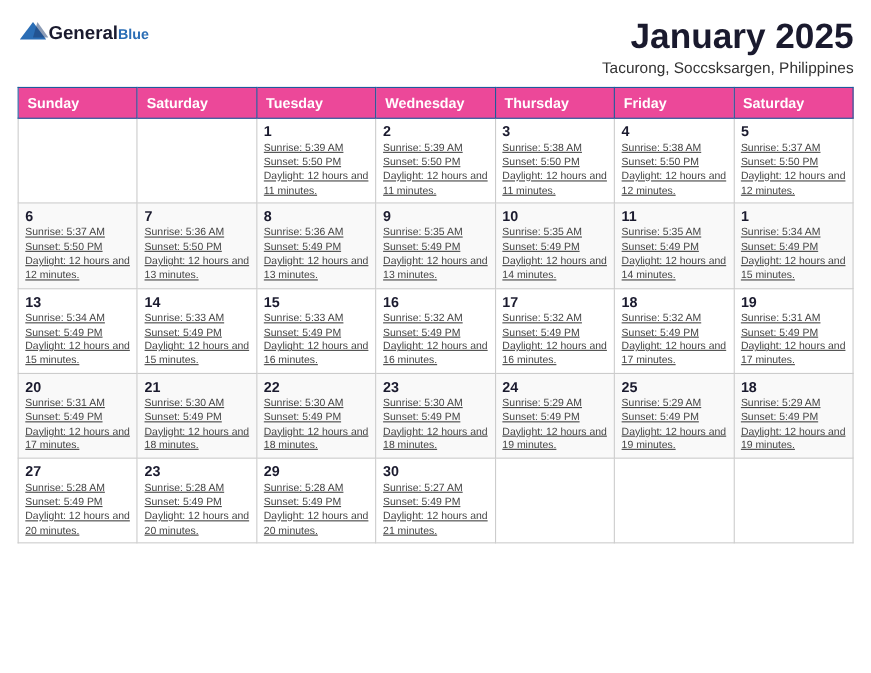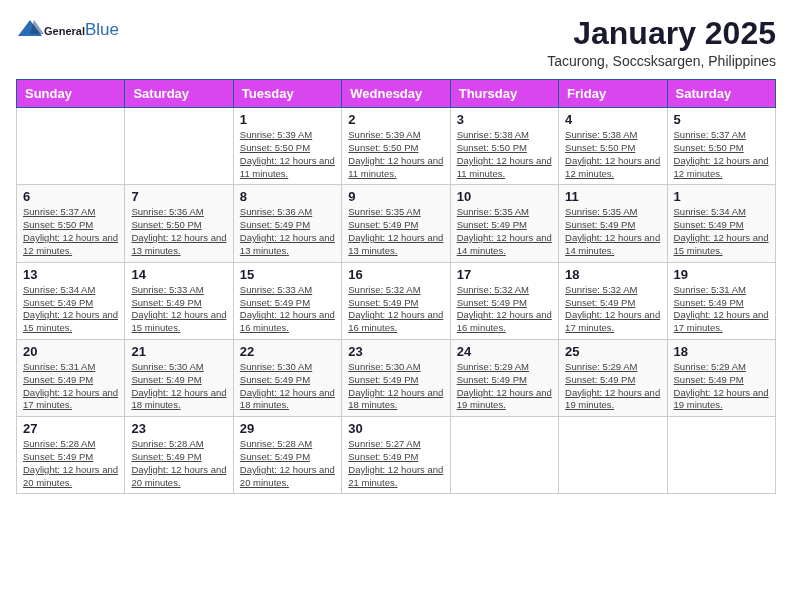--- a/index.html
+++ b/index.html
@@ -34,21 +34,21 @@
       color: #333;
       margin-top: 2px;
       margin-left: 20px;
     }
     .calendar {
       width: 100%;
       border-collapse: collapse;
       border: 1px solid #ccc;
     }
     .calendar th {
-      background-color: #d946ef;
+      background-color: #ec4899;
       color: #fff;
       font-size: 13px;
       font-weight: bold;
       padding: 6px 8px;
       text-align: left;
       border: 1px solid #1e5a9c;
     }
     .calendar td {
       vertical-align: top;
       border: 1px solid #ccc;
@@ -92,21 +92,21 @@
 <body>
 
 <div class="header-area">
   <div class="logo-wrapper">
     <div class="logo-line1">
       <svg class="logo-icon" viewBox="0 0 28 28" xmlns="http://www.w3.org/2000/svg">
         <polygon points="14,4 26,20 2,20" fill="#2a6db5"></polygon>
         <polygon points="18,4 28,18 14,18" fill="#1a3a6e" opacity="0.5"></polygon>
       </svg>
       <div>
-        <span style="font-size:11px;font-weight:bold;color:#1a1a2e;">General</span><span style="font-size:17px;font-weight:normal;color:#2a6db5;">Blue</span>
+        <span style="font-size:17px;font-weight:bold;color:#1a1a2e;">General</span><span style="font-size:13px;font-weight:bold;color:#2a6db5;">Blue</span>
       </div>
     </div>
   </div>
   <div class="title-area">
     <div class="month-year">January 2025</div>
     <div class="location">Tacurong, Soccsksargen, Philippines</div>
   </div>
 </div>
 
 <table class="calendar">

